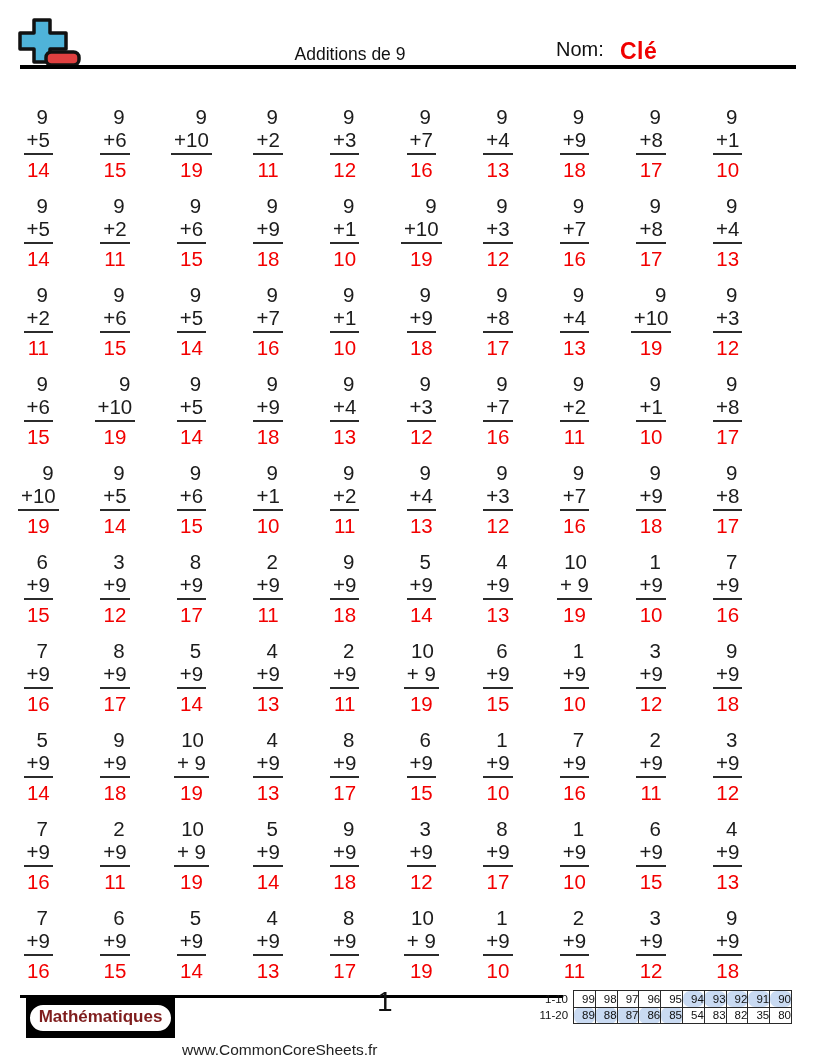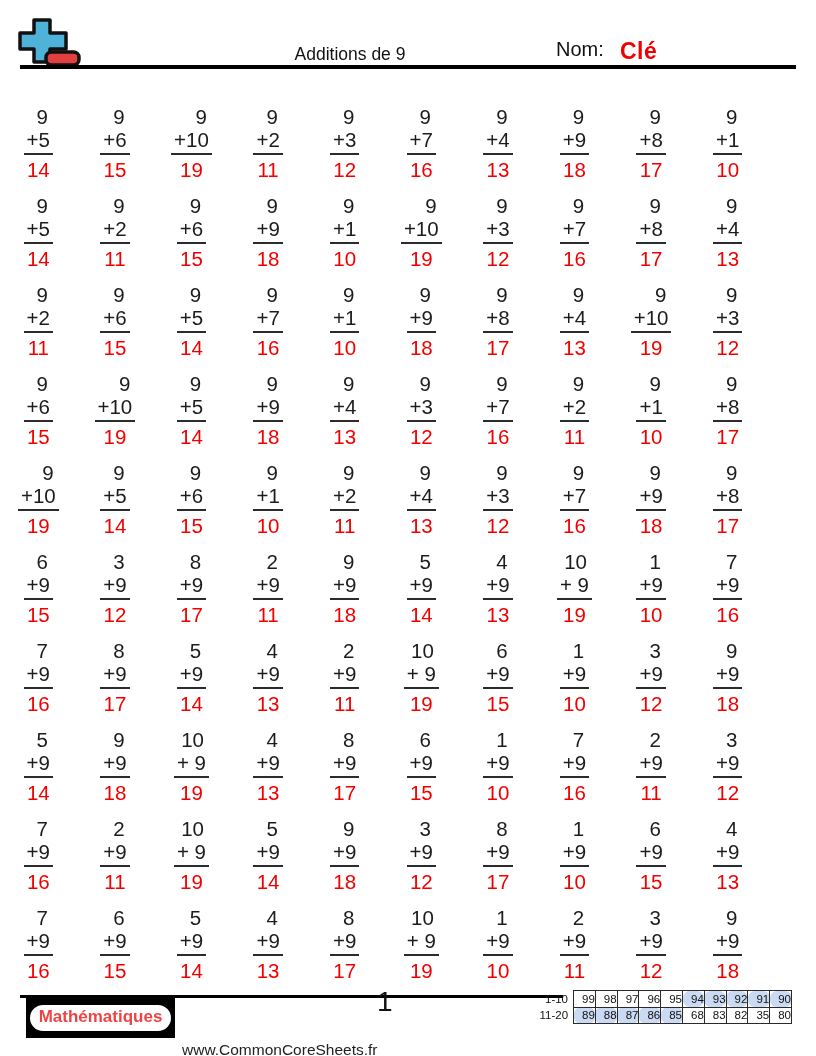--- a/index.html
+++ b/index.html
@@ -51,21 +51,21 @@
   .p-ans { align-self: center; padding-top: 3px; color: var(--answer-red, #f20000); }
 
   
   .footer-rule { position: absolute; left: 20px; top: 995px; width: 543px; height: 2.5px; background: #000; }
   .brand-box {
     position: absolute; left: 26px; top: 997px; width: 149px; height: 41px;
     background: #000; display: flex; align-items: center; justify-content: center;
   }
   .brand-pill {
     background: #fff; border: 3px solid #000; border-radius: 17px;
-    padding: 2px 9px 4px 9px; font-size: 17px; font-weight: bold; color: #ef4444;
+    padding: 2px 9px 4px 9px; font-size: 17px; font-weight: bold; color: #7f1d1d;
     white-space: nowrap;
   }
   .website { position: absolute; left: 182px; top: 1010px; font-size: 15.5px; color: #222; margin-top: 31px; }
   .page-num { position: absolute; left: 377px; top: 986px; font-size: 28px; color: #111; }
 
   .score-table { position: absolute; right: 24px; top: 990px; border-collapse: collapse; }
   .score-table td { font-size: 11.5px; color: #111; }
   .score-label { text-align: right; padding-right: 5px; border: none; margin-top: 15px; }
   .score-cell {
     border: 1.2px solid #2a2a2a; width: 21.5px; height: 16.5px;
@@ -615,21 +615,21 @@
           <td class="score-cell hl">91</td>
           <td class="score-cell hl">90</td>
         </tr>
         <tr>
           <td class="score-label">11-20</td>
           <td class="score-cell hl">89</td>
           <td class="score-cell hl">88</td>
           <td class="score-cell hl">87</td>
           <td class="score-cell hl">86</td>
           <td class="score-cell hl">85</td>
-          <td class="score-cell">68</td>
+          <td class="score-cell">54</td>
           <td class="score-cell">83</td>
           <td class="score-cell">82</td>
           <td class="score-cell">35</td>
           <td class="score-cell">80</td>
         </tr>
       </tbody>
   </table>
 
 </div>
 

